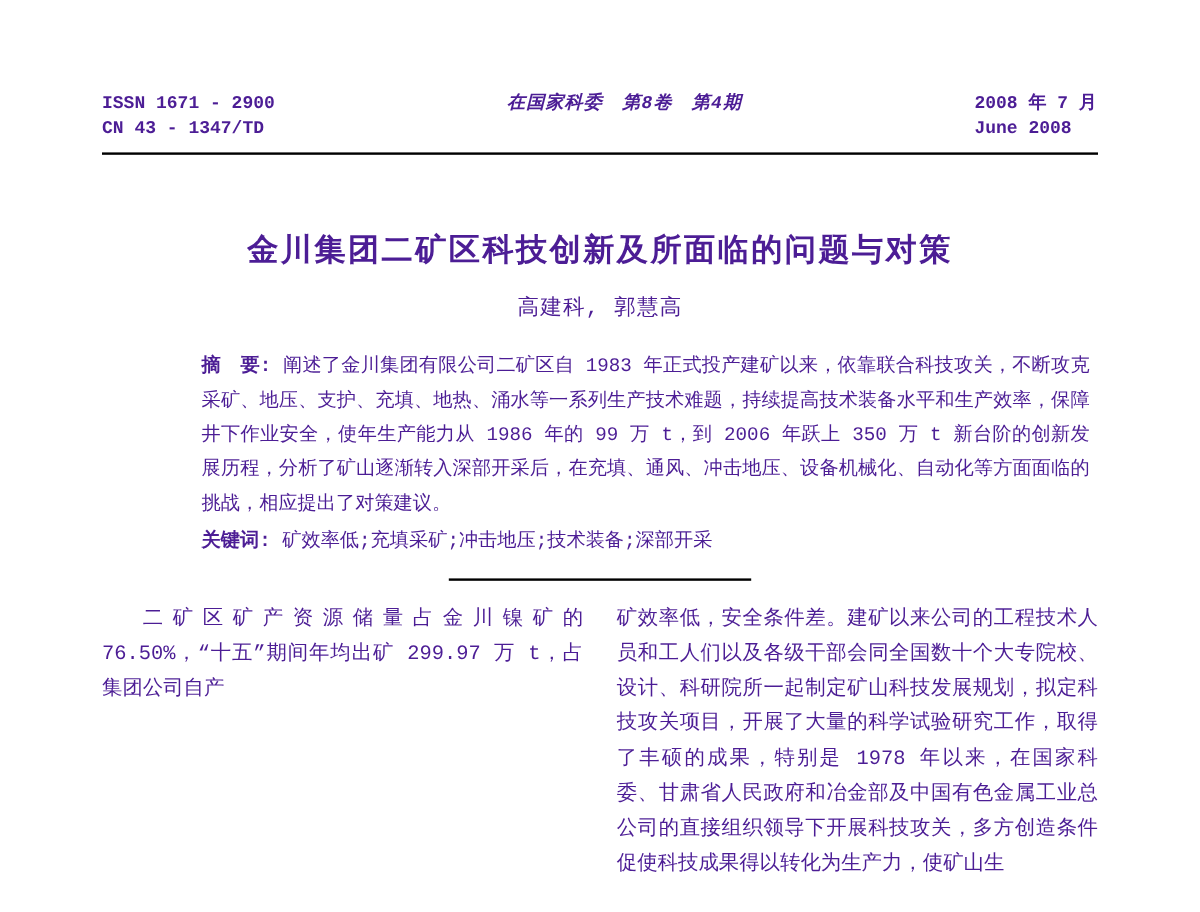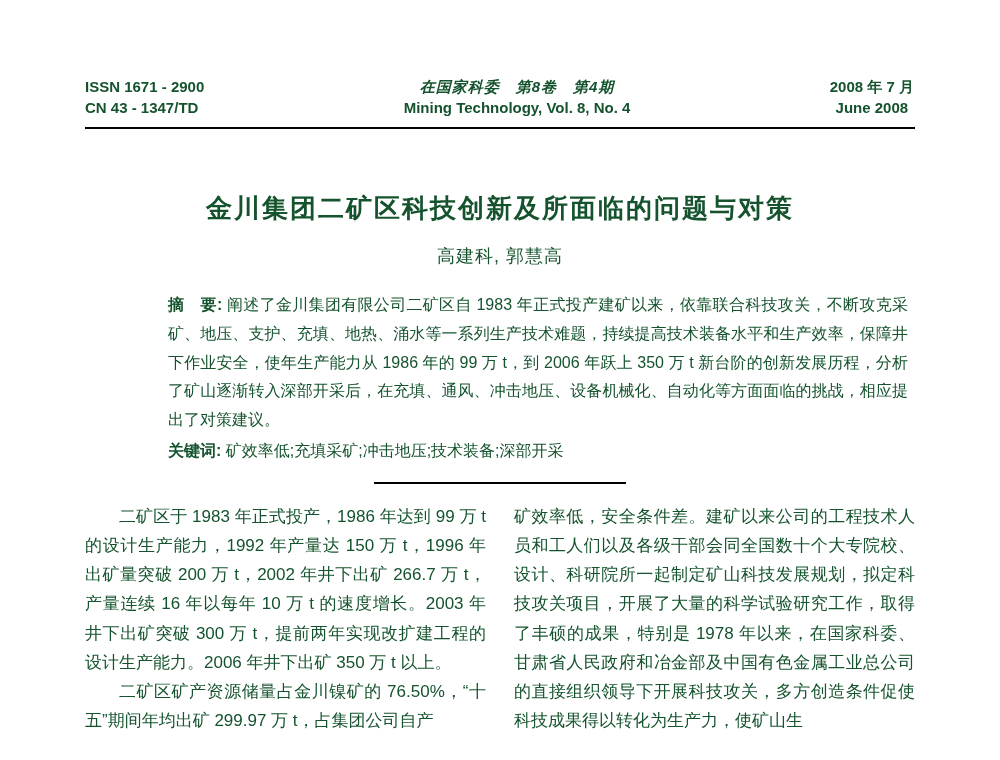--- a/index.html
+++ b/index.html
@@ -4,38 +4,38 @@
 <style>
   html, body {
     margin: 0;
     padding: 0;
     background: #ffffff;
   }
   .page {
     width: 1000px;
     height: 760px;
     background: #ffffff;
-    color: #14532d;
+    color: #4c1d95;
     overflow: hidden;
     position: relative;
-    font-family: Liberation Sans, sans-serif;
+    font-family: Liberation Mono, monospace;
     box-sizing: border-box;
   }
   .journal-header {
     display: flex;
     justify-content: space-between;
     align-items: flex-start;
     padding: 76px 86px 0 85px;
     font-size: 15px;
     font-weight: bold;
     line-height: 1.4;
   }
   .header-left { text-align: left; }
   .header-center { text-align: center; }
-  .header-right { text-align: center; }
+  .header-right { }
   .journal-cn {
     font-style: italic;
     letter-spacing: 1px;
   }
   .journal-en { font-weight: bold; }
   .header-rule {
     margin: 9px 85px 0 85px;
     border-top: 2px solid #000;
     height: 0;
   }
@@ -100,21 +100,20 @@
 
 <div class="page">
 
   <header class="journal-header">
     <div class="header-left">
       <div>ISSN 1671 - 2900</div>
       <div>CN 43 - 1347/TD</div>
     </div>
     <div class="header-center">
       <div class="journal-cn">在国家科委　第8卷　第4期</div>
-      <div class="journal-en">Mining Technology, Vol. 8, No. 4</div>
     </div>
     <div class="header-right">
       <div>2008 年 7 月</div>
       <div>June 2008</div>
     </div>
   </header>
 
   <div class="header-rule"></div>
 
   <h1 class="title">金川集团二矿区科技创新及所面临的问题与对策</h1>
@@ -129,21 +128,20 @@
 
   <div class="keywords">
     <span class="label">关键词:</span>
     <span>矿效率低;充填采矿;冲击地压;技术装备;深部开采</span>
   </div>
 
   <div class="separator"></div>
 
   <div class="columns">
     <div class="col">
-      <p>二矿区于 1983 年正式投产，1986 年达到 99 万 t 的设计生产能力，1992 年产量达 150 万 t，1996 年出矿量突破 200 万 t，2002 年井下出矿 266.7 万 t，产量连续 16 年以每年 10 万 t 的速度增长。2003 年井下出矿突破 300 万 t，提前两年实现改扩建工程的设计生产能力。2006 年井下出矿 350 万 t 以上。</p>
       <p>二矿区矿产资源储量占金川镍矿的 76.50%，“十五”期间年均出矿 299.97 万 t，占集团公司自产</p>
     </div>
     <div class="col">
       <p class="noindent">矿效率低，安全条件差。建矿以来公司的工程技术人员和工人们以及各级干部会同全国数十个大专院校、设计、科研院所一起制定矿山科技发展规划，拟定科技攻关项目，开展了大量的科学试验研究工作，取得了丰硕的成果，特别是 1978 年以来，在国家科委、甘肃省人民政府和冶金部及中国有色金属工业总公司的直接组织领导下开展科技攻关，多方创造条件促使科技成果得以转化为生产力，使矿山生</p>
     </div>
   </div>
 
 </div>
 
 </body></html>

